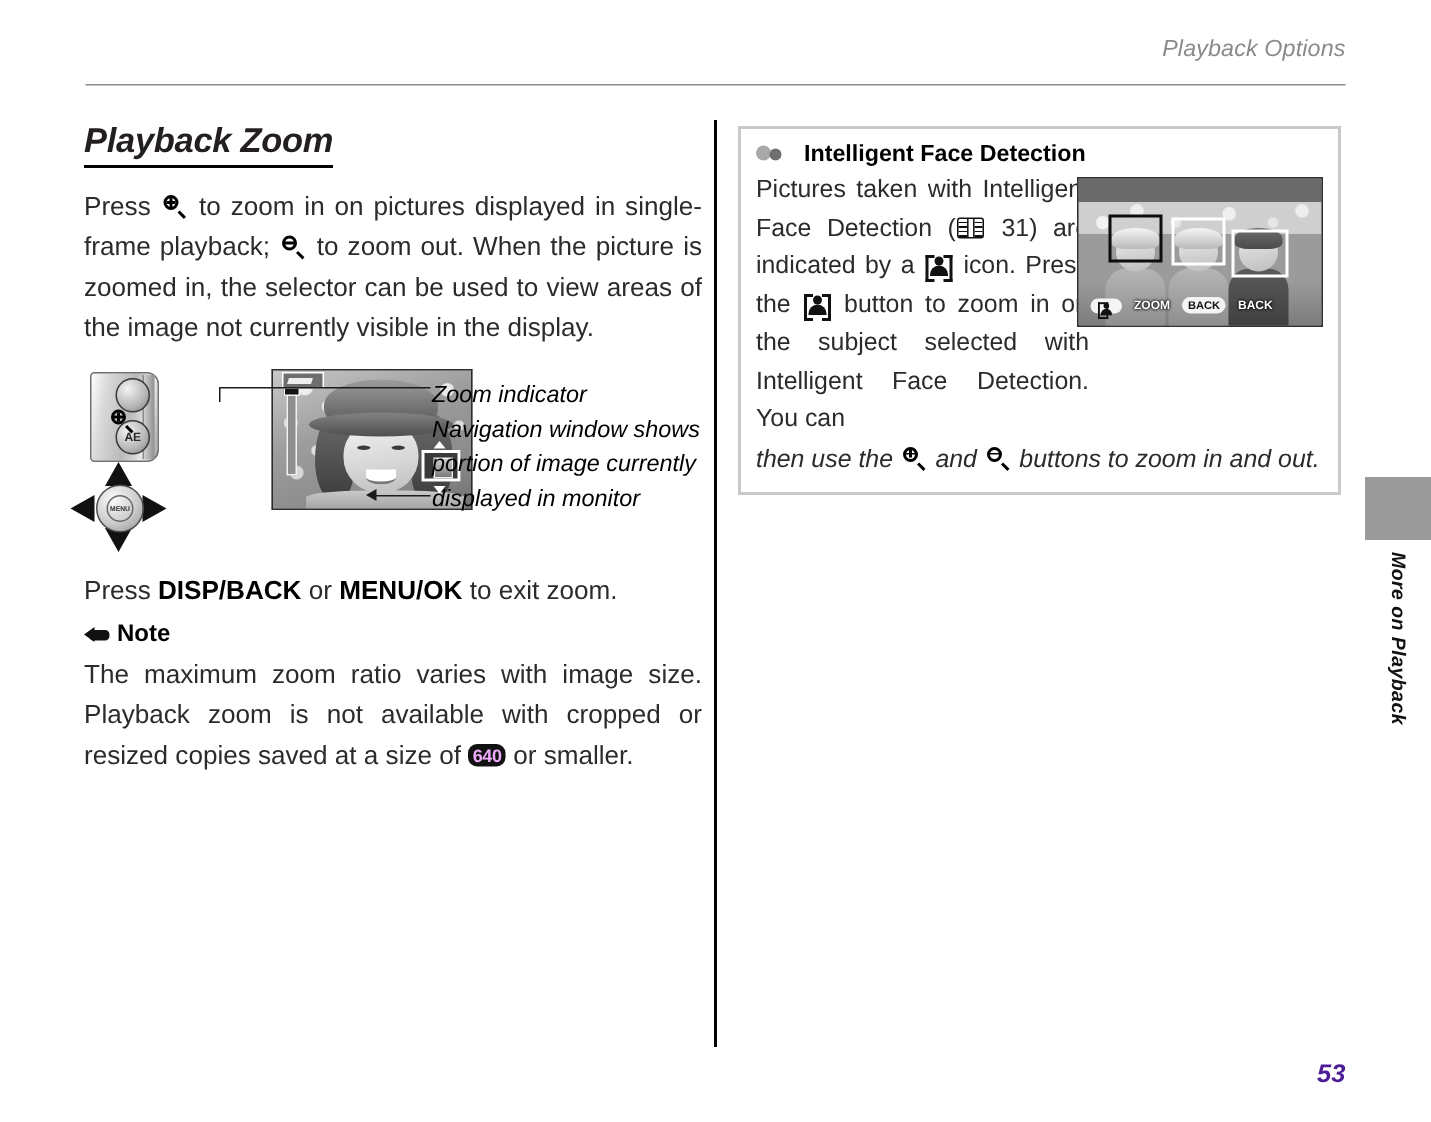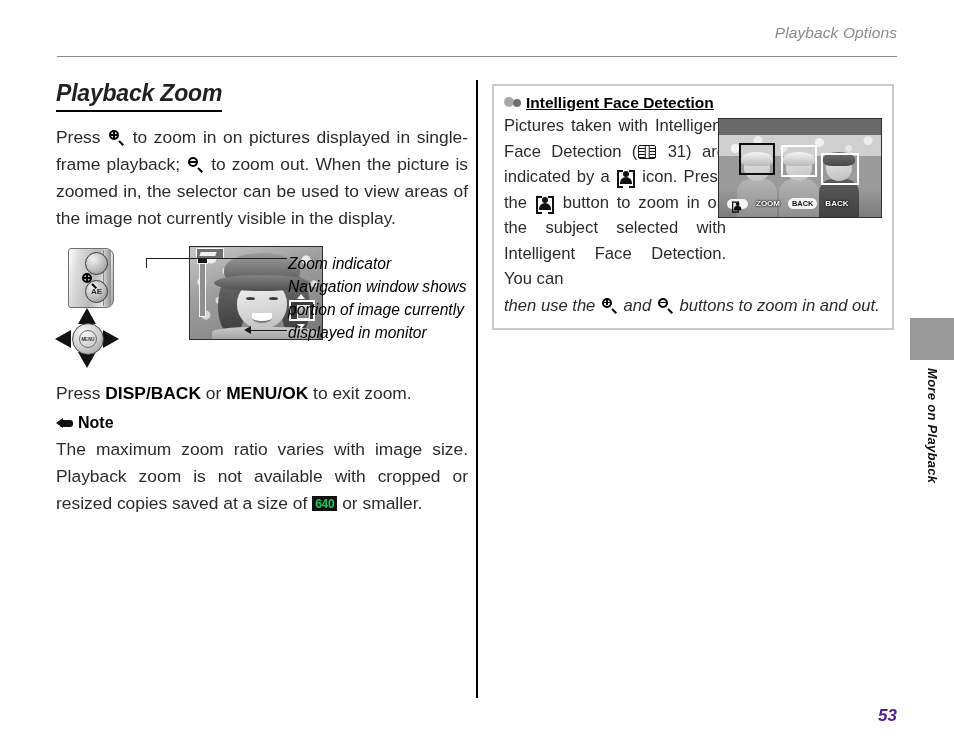--- a/index.html
+++ b/index.html
@@ -58,21 +58,21 @@
     width:6px;height:2.1px;background:#000;
     transform:rotate(45deg);transform-origin:0 50%;
   }
   .mag b{
     position:absolute;left:2.1px;top:4px;width:5.8px;height:1.9px;
     background:#000;font-size:0;
   }
   .mag b.v{left:4.05px;top:2.05px;width:1.9px;height:5.8px;}
 
   
-  .fig{position:absolute;left:56px;top:246px;width:412px;height:122px;text-decoration:underline;}
+  .fig{position:absolute;left:48px;top:246px;width:412px;height:122px;text-decoration:underline;}
   .cam{position:absolute;left:8px;top:2px;width:56px;height:58px;}
   .cam-body{
     position:absolute;left:4px;top:0;width:44px;height:58px;
     background:linear-gradient(100deg,#fdfdfd 0%,#d9d9d9 22%,#b9b9b9 55%,#e8e8e8 80%,#9e9e9e 100%);
     border:1px solid #6f6f6f;border-radius:3px 8px 8px 3px;
   }
   .cam-edge{
     position:absolute;right:2px;top:1px;width:7px;height:56px;
     background:linear-gradient(90deg,#cfcfcf,#8f8f8f);
     border-left:1px solid #8a8a8a;
@@ -225,35 +225,35 @@
     content:"";position:absolute;left:4px;top:3px;width:13px;height:7px;
     background:#111;border-radius:2px 3px 3px 2px;
   }
   .hand:after{
     content:"";position:absolute;left:0;top:1px;
     border-top:5.5px solid transparent;border-bottom:5.5px solid transparent;
     border-right:7px solid #111;
   }
   .note-body{position:absolute;left:56px;top:436px;width:412px;}
   .badge640{
-    display:inline-block;background:#111;color:#22c55e;
+    display:inline-block;background:#111;color:#f0abfc;
     font-size:12px;font-weight:bold;line-height:14px;
-    padding:1px 3px 0 3px;border-radius:0;vertical-align:1px;
+    padding:1px 3px 0 3px;border-radius:6px;vertical-align:1px;
     letter-spacing:-.3px;font-family:"Liberation Sans", sans-serif;
   }
 
   
   .tip{
     position:absolute;left:492px;top:84px;width:402px;
     border:2px solid #c9c9c9;background:#fff;
     padding:8px 10px 10px 10px;box-sizing:border-box;
   }
   .tip-head{
     font-size:15.5px;font-weight:bold;color:#000;
-    display:flex;align-items:center;gap:2px;margin-bottom:1px;text-decoration:underline;
+    display:flex;align-items:center;gap:12px;margin-bottom:1px;
   }
   .dots{display:inline-block;width:20px;height:13px;position:relative;}
   .dots s{
     position:absolute;width:10px;height:10px;border-radius:50%;
     background:#a8a8a8;font-size:0;
   }
   .dots s.d2{left:9px;top:2px;background:#6f6f6f;width:8px;height:8px;}
   .tip-body{
     font-size:16.6px;line-height:25.5px;text-align:justify;color:#2b2b2b;
   }

